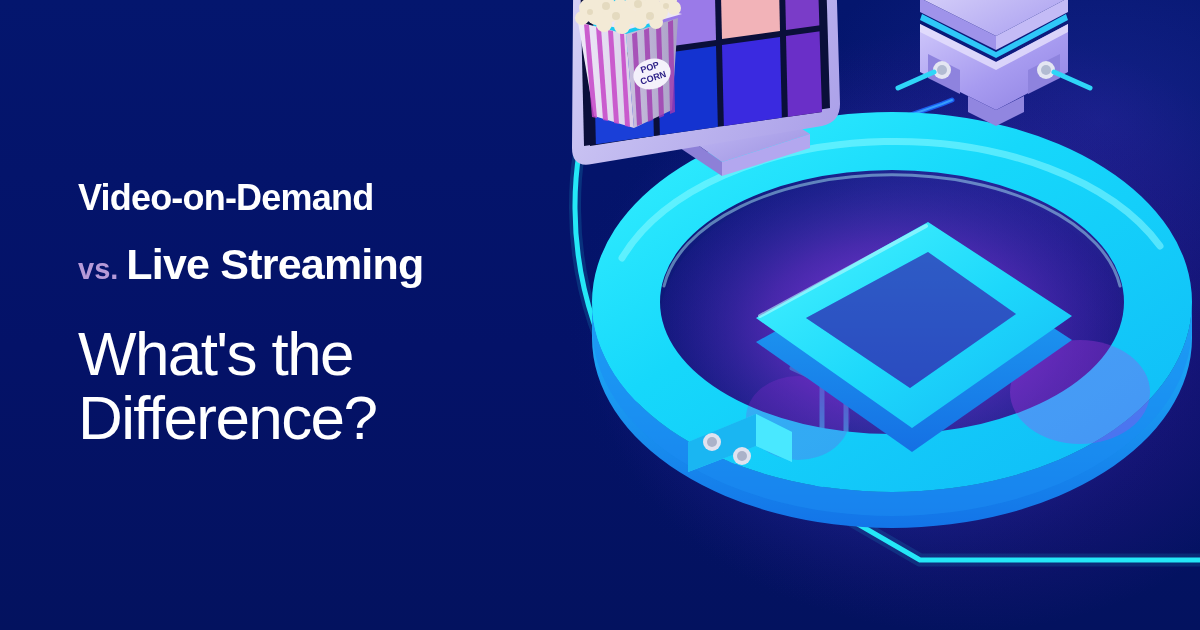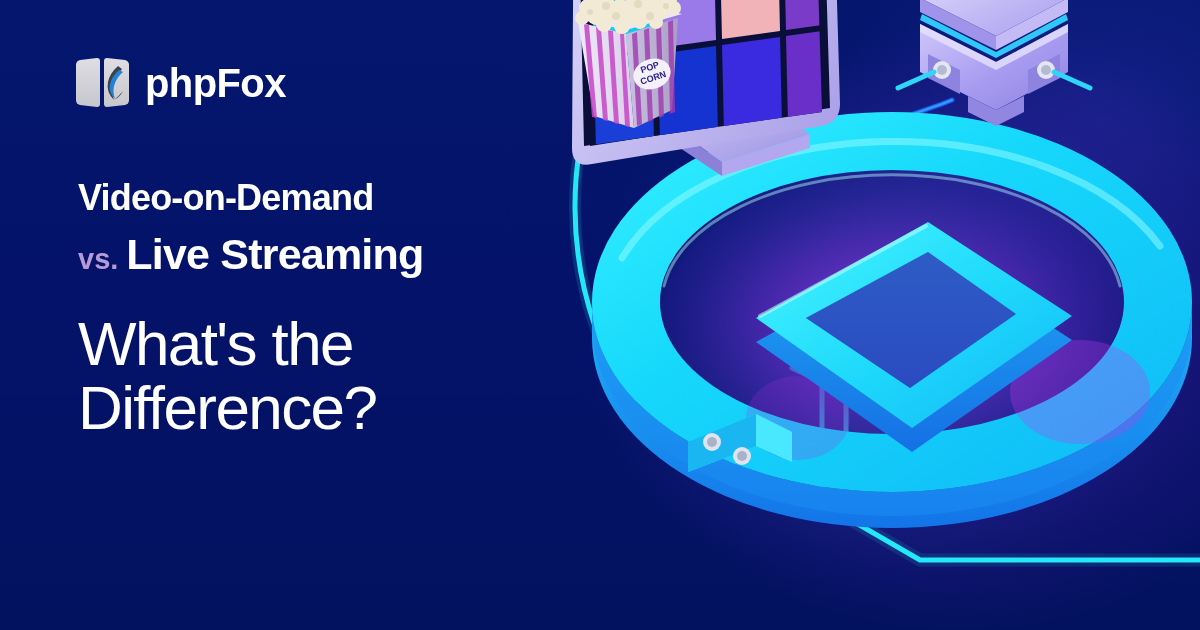--- a/index.html
+++ b/index.html
@@ -65,21 +65,21 @@
     line-height: 1.12;
     letter-spacing: -0.8px;
     white-space: nowrap;
   }
   .kicker-2 {
     font-size: 43px;
     font-weight: 700;
     line-height: 1.12;
     letter-spacing: -0.8px;
     white-space: nowrap;
-    margin-top: 12px;
+    margin-top: 22px;
     color: #ffffff;
   }
   .vs {
     color: #b69ad8;
     font-size: 29px;
     font-weight: 700;
     letter-spacing: 0px;
     margin-right: 8px;
   }
   .title {
@@ -342,36 +342,20 @@
             <ellipse cx="126" cy="134" rx="9" ry="9" fill="#e4e6f2"></ellipse>
             <ellipse cx="126" cy="134" rx="5" ry="5" fill="#b2bbd2"></ellipse>
             <path d="M 134 136 L 170 152" stroke="#2fd6f8" stroke-width="5" fill="none" stroke-linecap="round"></path>
           </g>
         </g>
 
       </g>
     </svg>
   </div>
 
-  <div class="logo">
-    <svg class="logo-mark" viewBox="0 0 58 52">
-      <defs>
-        <linearGradient id="lgPanel" x1="0" y1="0" x2="0" y2="1">
-          <stop offset="0%" stop-color="#dedee3"></stop>
-          <stop offset="100%" stop-color="#c6c6cd"></stop>
-        </linearGradient>
-      </defs>
-      <path d="M2 8 Q2 4 6 3 L23 1 Q26 1 26 4 L26 47 Q26 50 23 50 L6 48 Q2 47 2 43 Z" fill="url(#lgPanel)"></path>
-      <path d="M30 4 Q30 1 33 1 L51 3 Q55 4 55 8 L55 43 Q55 47 51 48 L33 50 Q30 50 30 47 Z" fill="url(#lgPanel)"></path>
-      <path d="M44 9 Q36 16 34 25 Q32 35 40 43 Q36 32 40 24 Q43 17 48 12 Z" fill="#3f3f46"></path>
-      <path d="M45 13 Q38 19 36 27 Q34 35 41 42 Q38 33 41 26 Q44 19 49 15 Z" fill="#1f82d6"></path>
-      <path d="M40 43 Q46 40 49 34 Q44 40 40 43 Z" fill="#3f3f46"></path>
-    </svg>
-    <div class="logo-text">phpFox</div>
-  </div>
 
   <div class="copy">
     <div class="kicker-1">Video-on-Demand</div>
     <div class="kicker-2">
       <span class="vs">vs.</span><span>Live Streaming</span>
     </div>
     <div class="title">What's the
 Difference?</div>
   </div>
 

